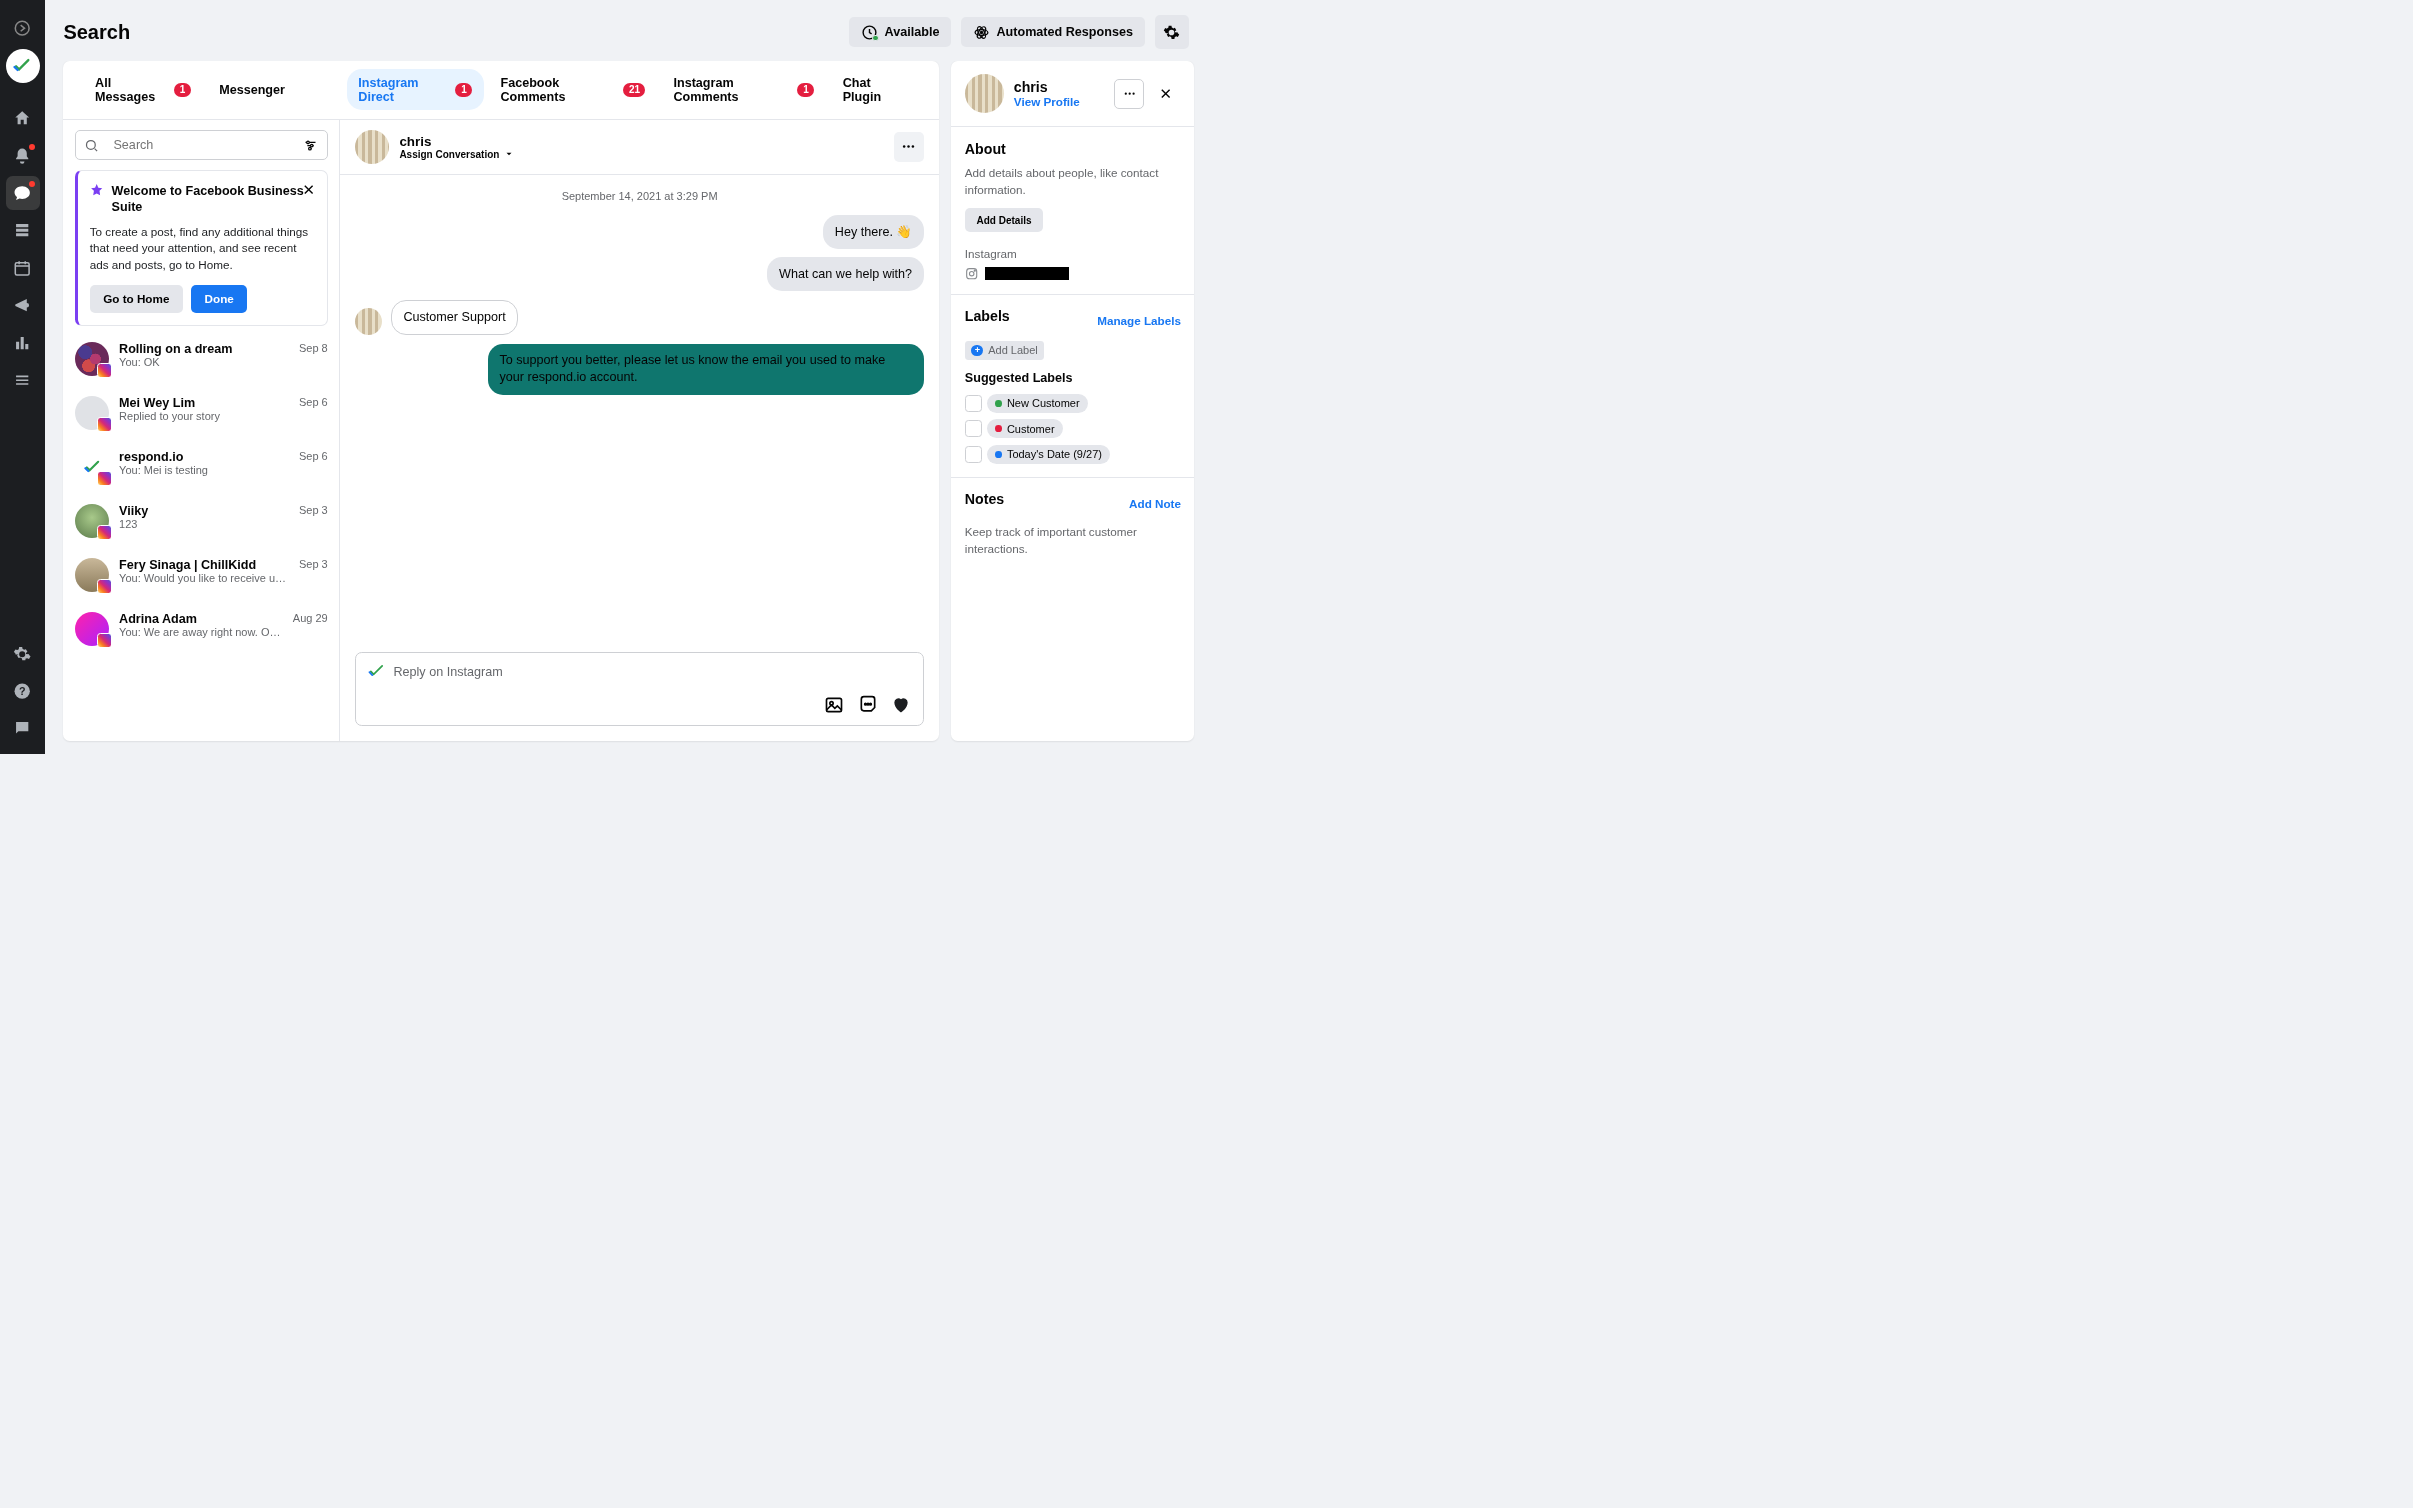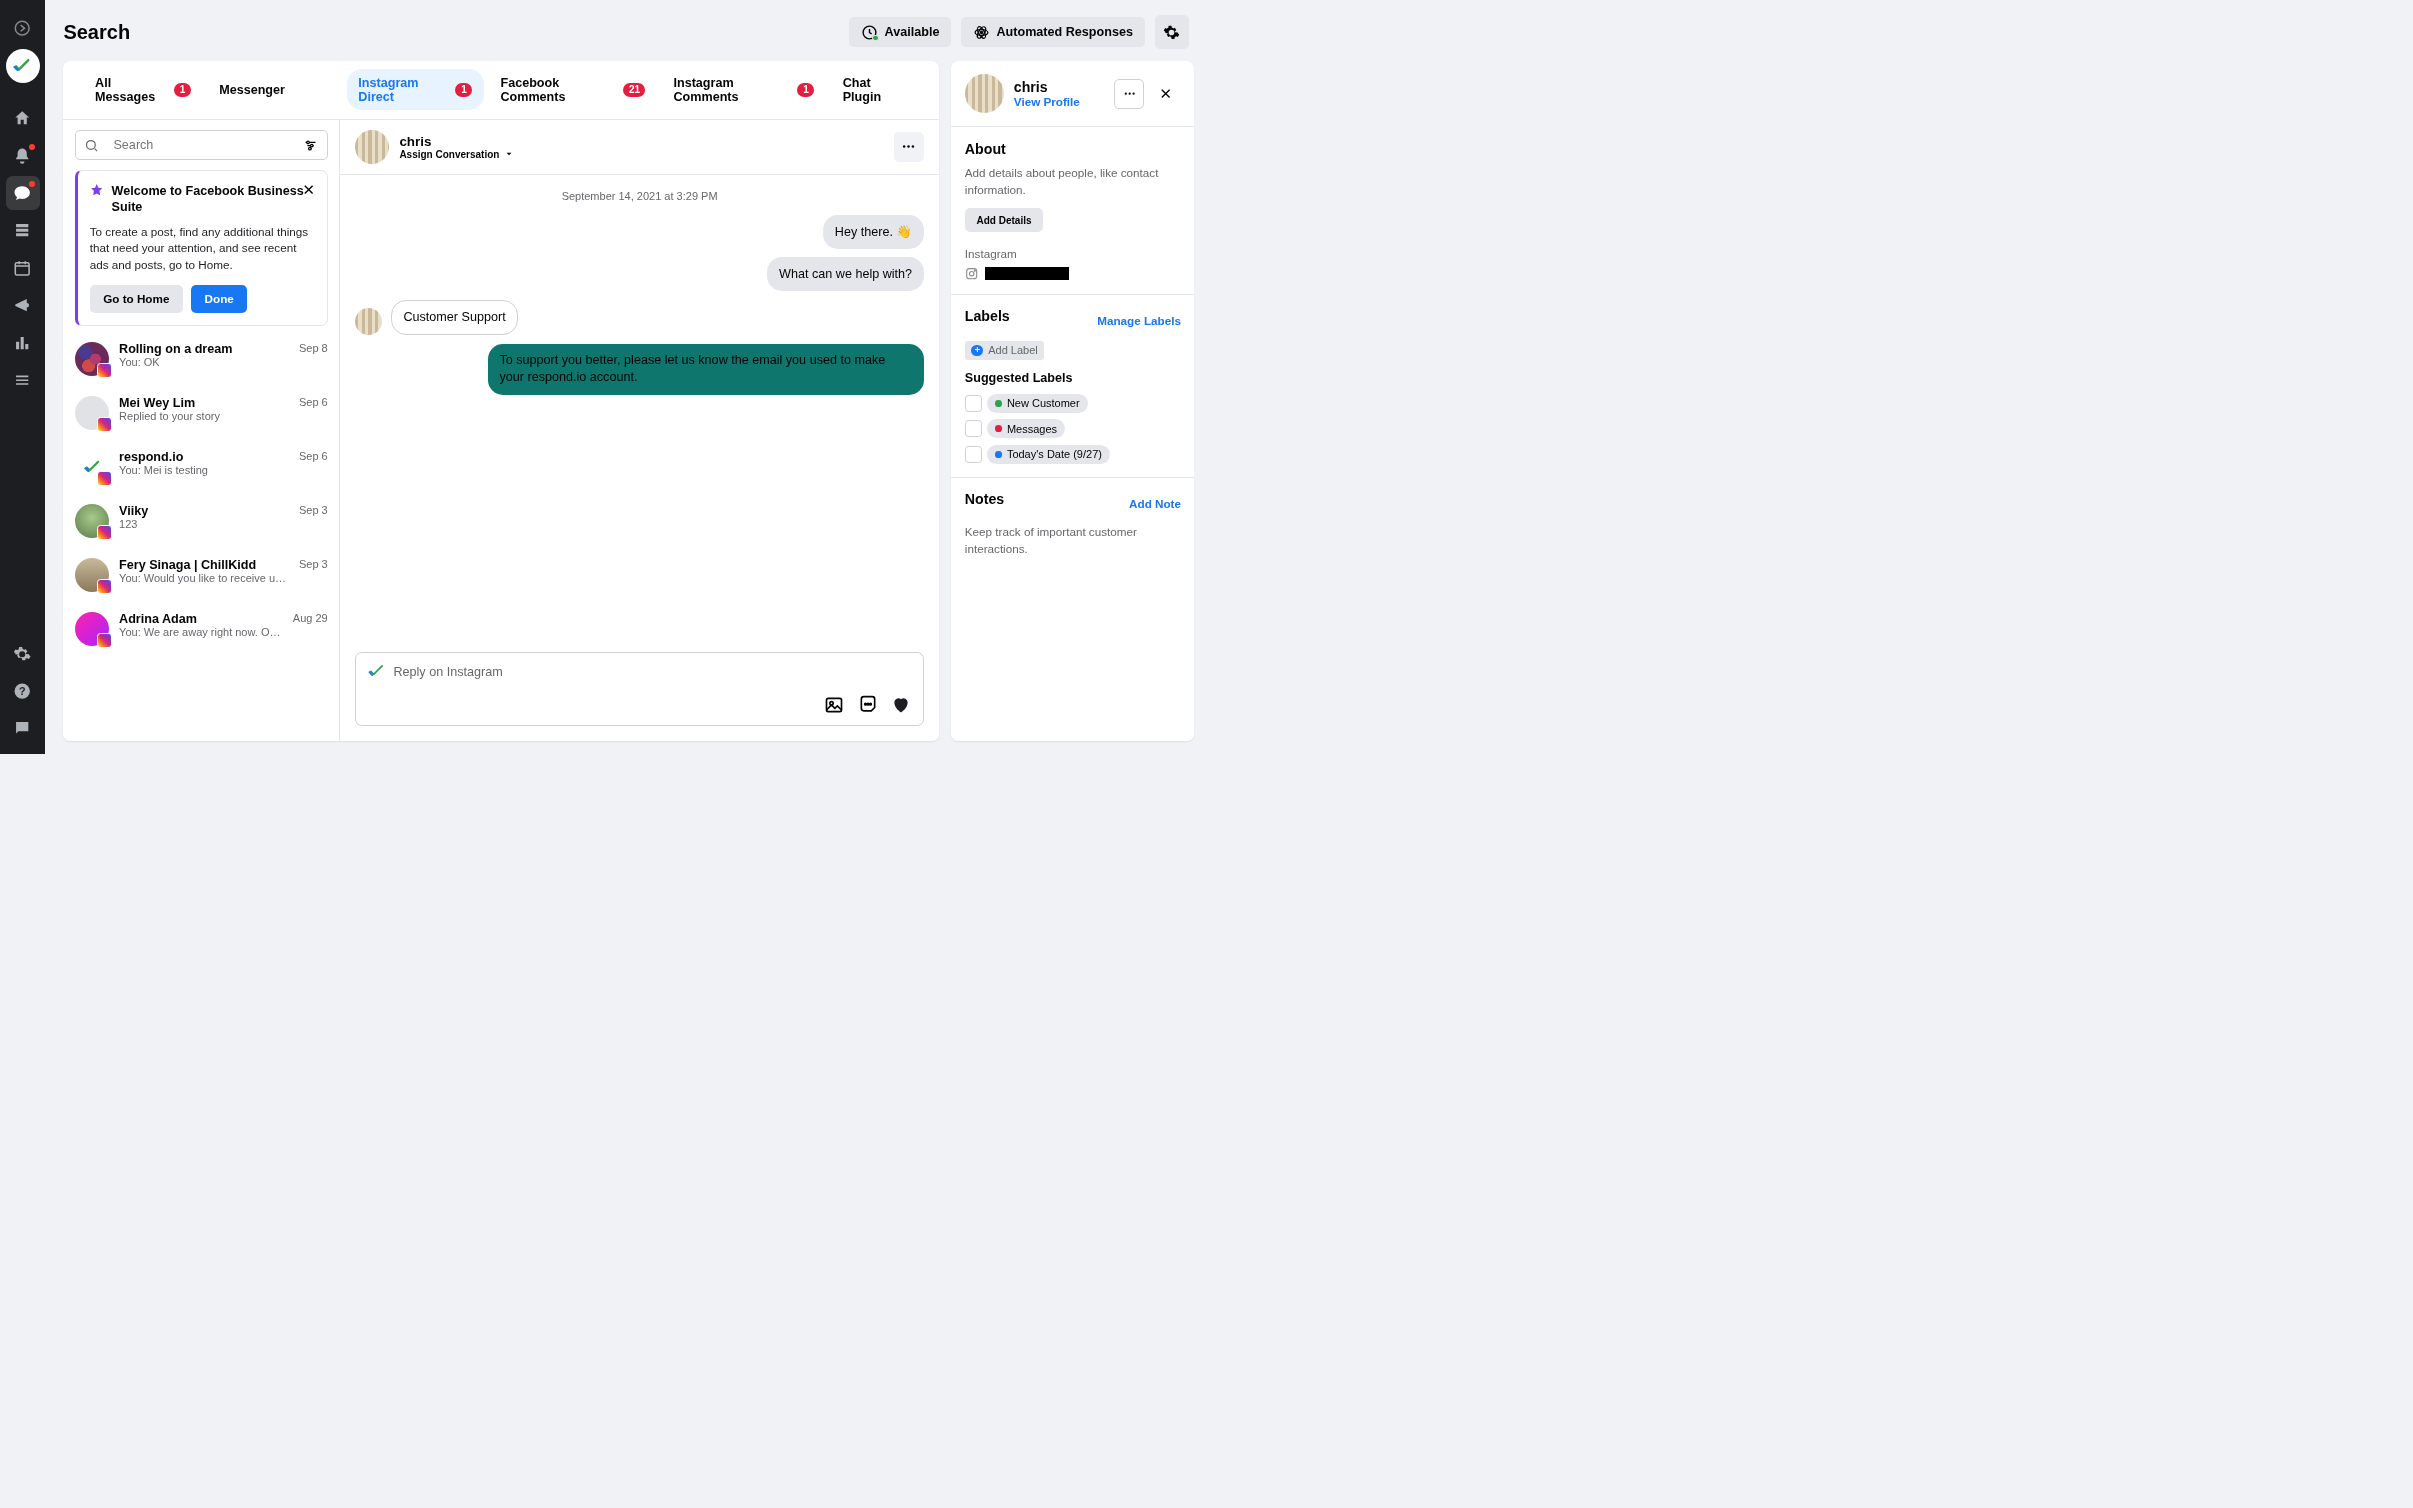--- a/index.html
+++ b/index.html
@@ -570,21 +570,21 @@
     <div class="checkbox"></div>
     <div class="label-chip">
       <span class="ldot" style="background:#31a24c"></span>
       <span>New Customer</span>
     </div>
               </div>
               <div class="sugg-item">
     <div class="checkbox"></div>
     <div class="label-chip">
       <span class="ldot" style="background:#e41e3f"></span>
-      <span>Messages</span>
+      <span>Customer</span>
     </div>
               </div>
               <div class="sugg-item">
     <div class="checkbox"></div>
     <div class="label-chip">
       <span class="ldot" style="background:#1877f2"></span>
       <span>Today's Date (9/27)</span>
     </div>
               </div>
             </div>

